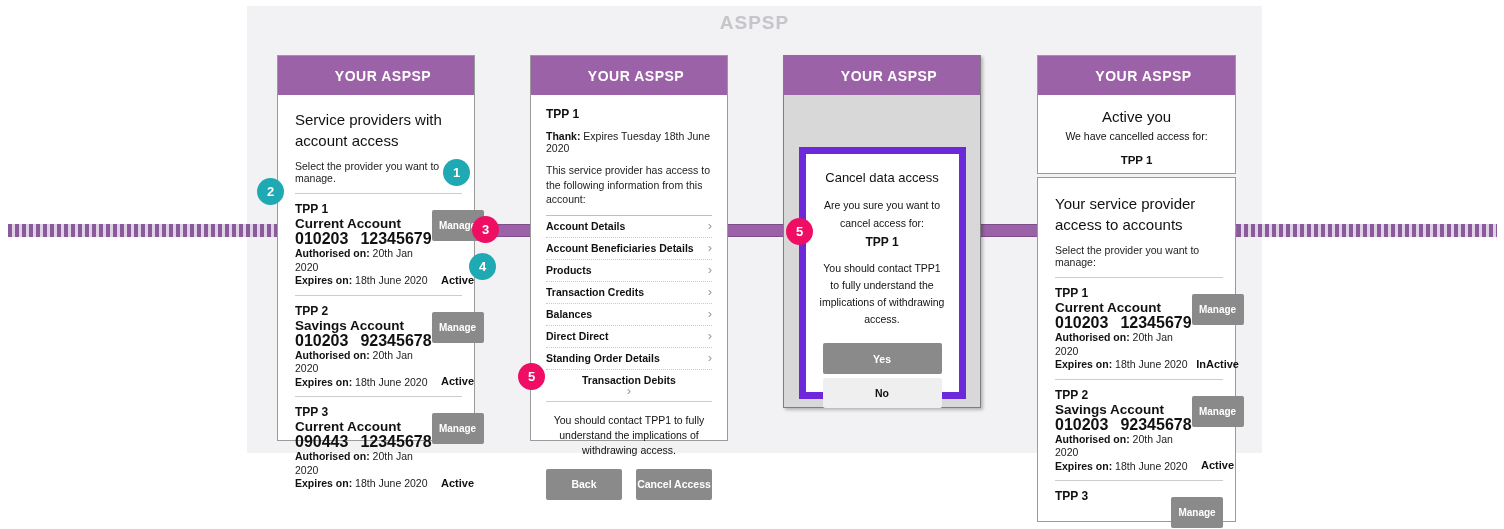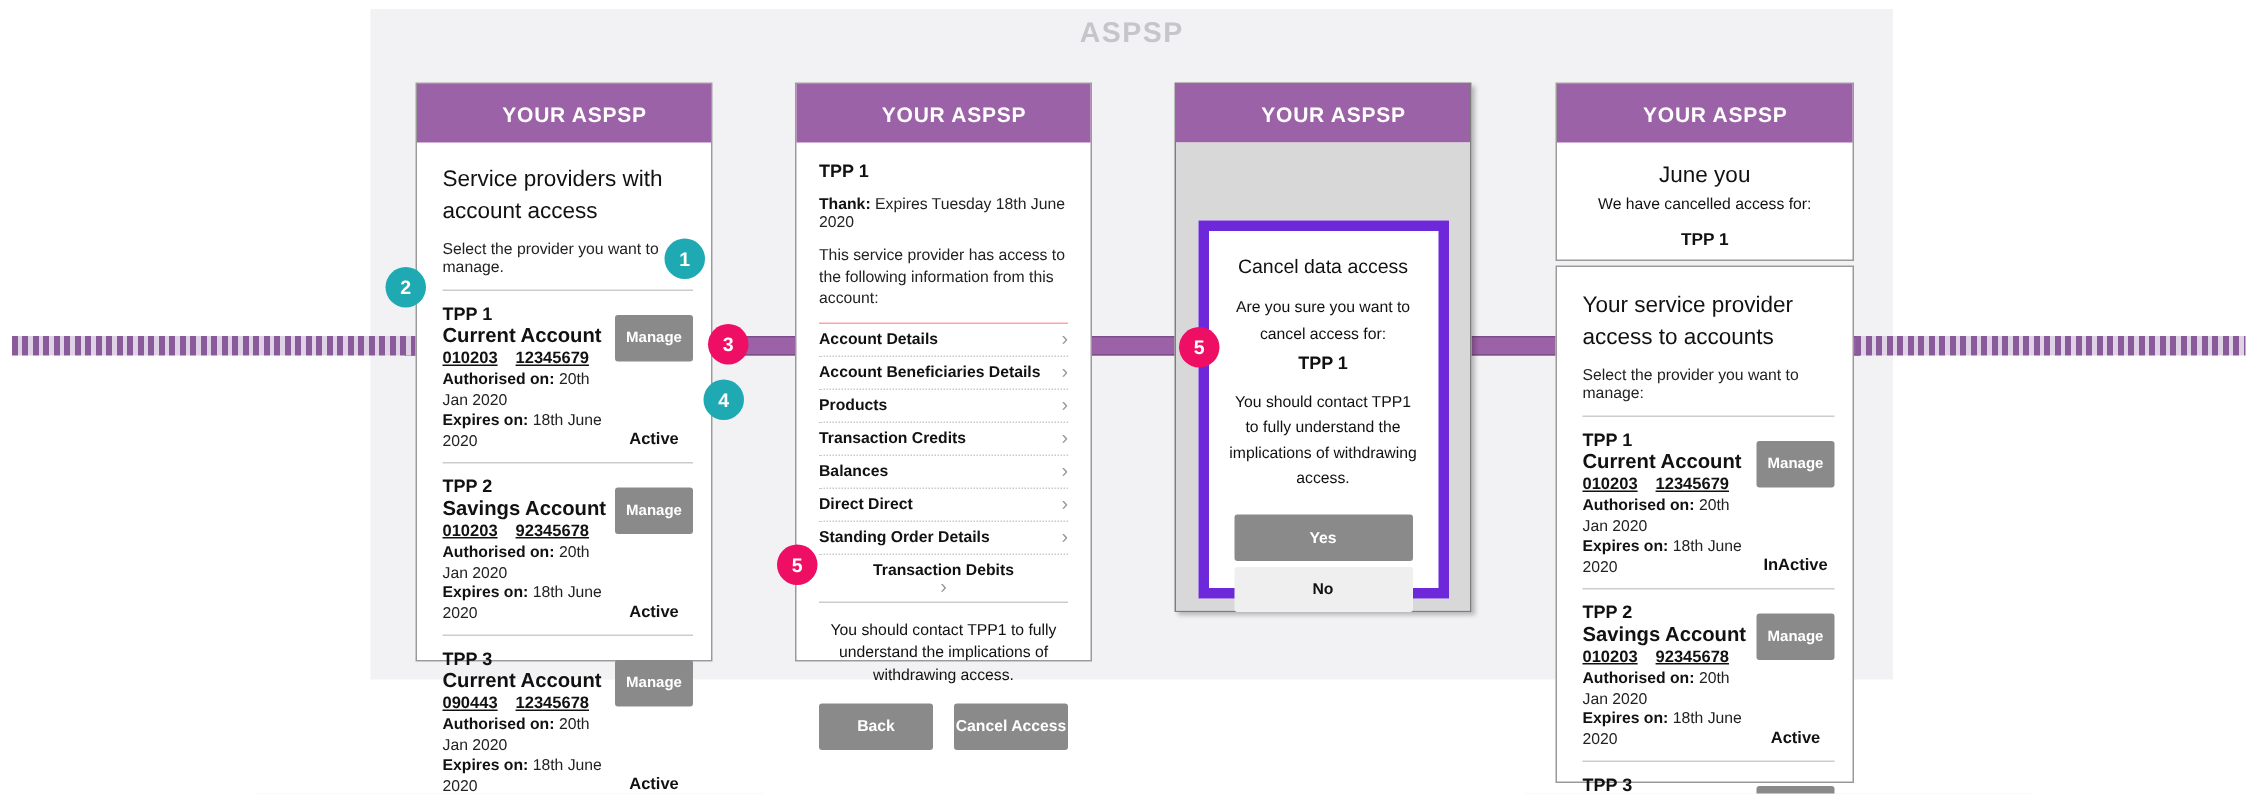--- a/index.html
+++ b/index.html
@@ -66,22 +66,22 @@
   
   .list-body { padding: 14px 12px 0 17px; }
   .card-title { font-size: 15px; font-weight: 400; line-height: 21px; color:#111; }
   .card-sub   { font-size: 10.5px; color:#222; margin-top: 9px; }
   .divider    { border: none; border-top: 1px solid #ccc; margin-top: 9px; }
 
   .tpp-row { display: flex; justify-content: space-between; padding: 8px 0 7px; }
   .tpp-info  { }
   .tpp-name    { font-size: 12px;   font-weight: bold; line-height: 14px; }
   .tpp-account { font-size: 13.5px; font-weight: bold; line-height: 16px; }
-  .tpp-numbers { font-size: 11px;   font-weight: bold; line-height: 14px;
-                 display: flex; gap: 12px; margin-bottom: 1px; text-decoration: underline; }
+  .tpp-numbers { font-size: 16px;   font-weight: bold; line-height: 14px;
+                 display: flex; gap: 12px; margin-bottom: 1px; }
   .tpp-line    { font-size: 10.5px; line-height: 13.5px; color:#222; }
   .tpp-line b  { color:#111; }
   .tpp-actions { display: flex; flex-direction: column; align-items: center;
                  justify-content: space-between; padding: 8px 0 2px; }
   .btn {
     background: #8a8a8a; color: #fff; border: none; border-radius: 2px;
     font-weight: bold; font-family: inherit; cursor: pointer;
   }
   .btn-manage { width: 52px; height: 31px; font-size: 10px; }
   .status { font-size: 11px; font-weight: bold; }
@@ -276,21 +276,21 @@
       <div class="modal-warning">You should contact TPP1 to fully understand the implications of withdrawing access.</div>
       <button class="btn btn-yes">Yes</button>
       <button class="btn-no">No</button>
     </div>
   </div>
 </div>
 
 <div class="screen" id="screen-result-top">
   <div class="screen-header">YOUR ASPSP</div>
   <div class="result-top-body">
-    <div class="thanks-title">June you</div>
+    <div class="thanks-title">Active you</div>
     <div class="thanks-text">We have cancelled access for:</div>
     <div class="thanks-tpp">TPP 1</div>
   </div>
 </div>
 
 <div id="screen-result-main">
   <div class="result-main-body">
     <div class="card-title">Your service provider access to accounts</div>
     <div class="card-sub">Select the provider you want to manage:</div>
     <hr class="divider">

